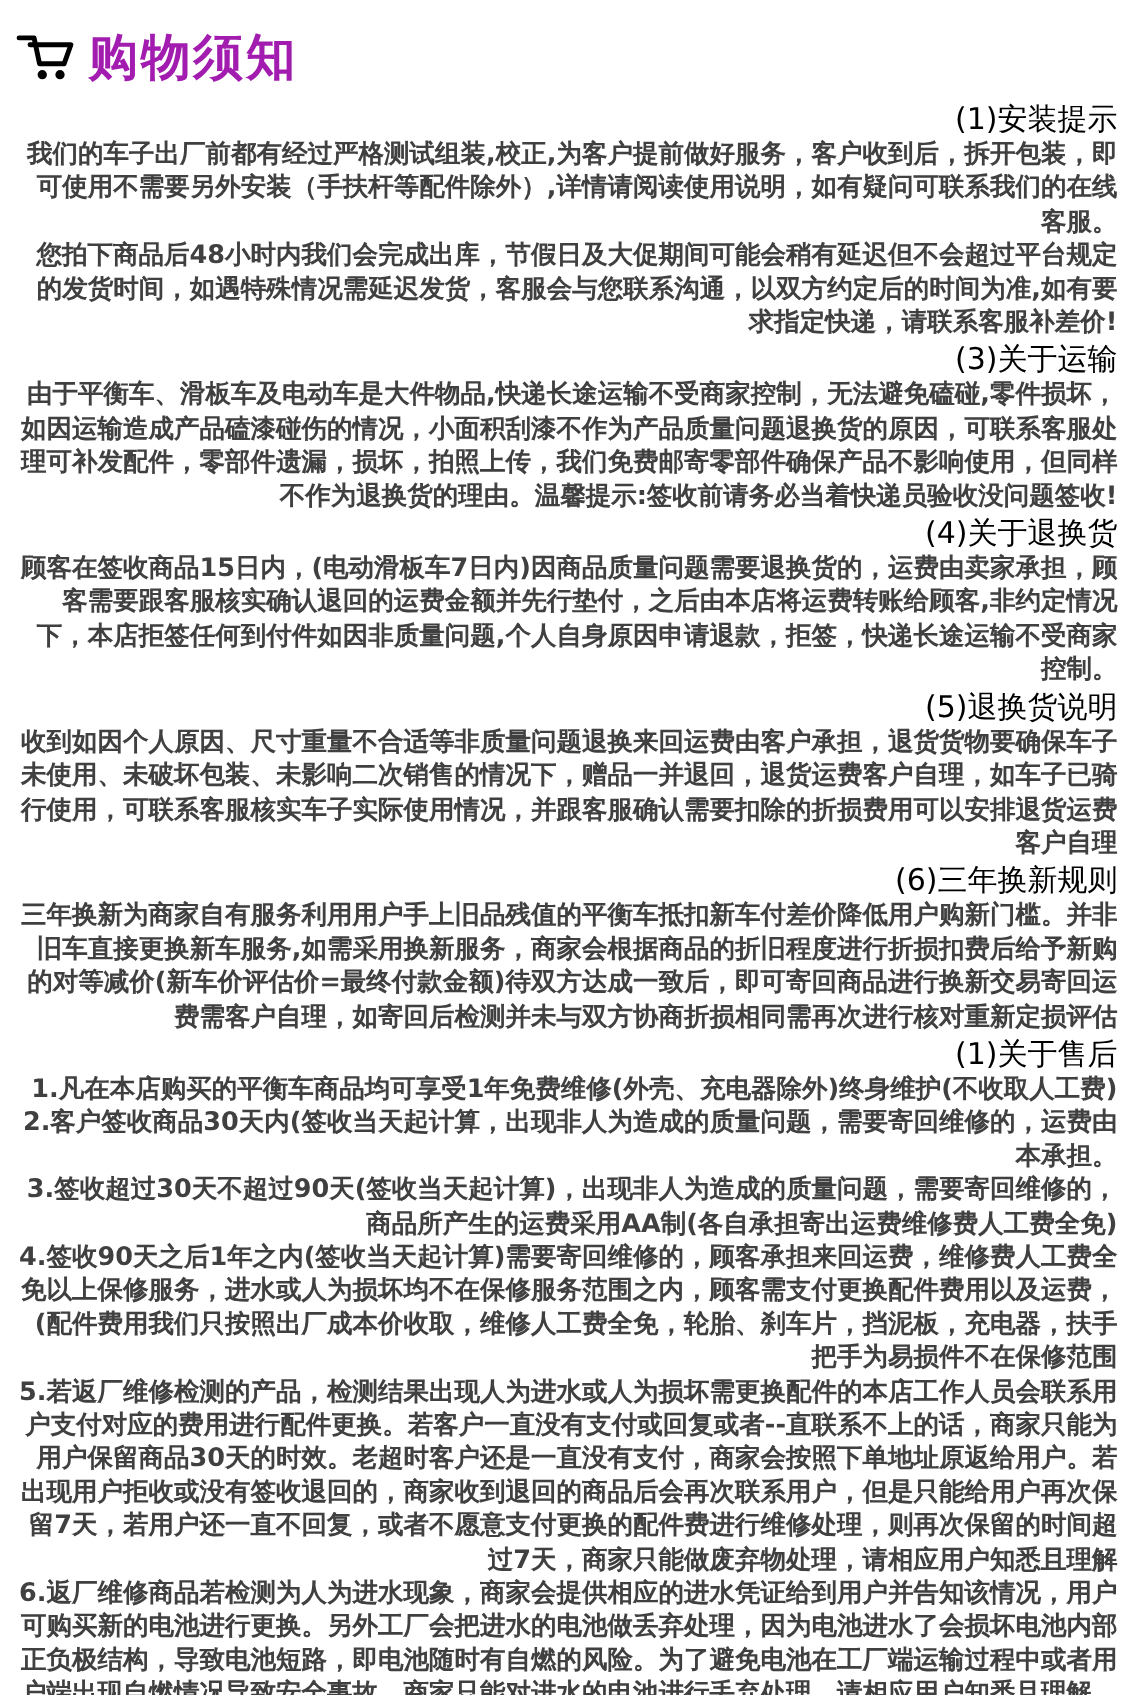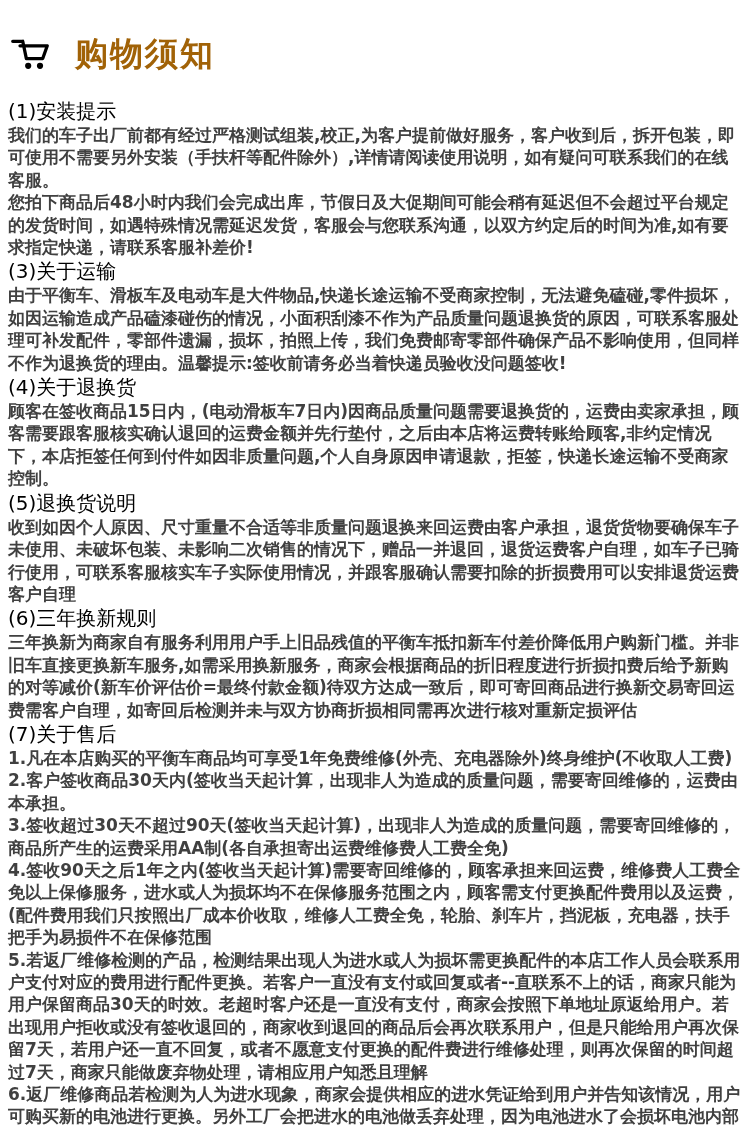--- a/index.html
+++ b/index.html
@@ -29,30 +29,31 @@
     height: 40px;
     display: inline-block;
     flex: 0 0 auto;
   }
   .cart-icon svg {
     width: 40px;
     height: 40px;
     display: block;
   }
   .page-title {
-    margin: 16px;
+    margin: 0;
     font-size: 33px;
     line-height: 40px;
     font-weight: 800;
     letter-spacing: 2px;
-    color: #a16207;
+    color: #a21caf;
   }
   section {
     margin: 0;
     padding: 0;
+    text-align: right;
   }
   .heading {
     margin: 0;
     font-size: 20px;
     line-height: 26px;
     font-weight: 400;
     color: #000000;
   }
   .para {
     margin: 0;
@@ -102,21 +103,21 @@
     <h2 class="heading">(5)退换货说明</h2>
     <p class="para">收到如因个人原因、尺寸重量不合适等非质量问题退换来回运费由客户承担，退货货物要确保车子未使用、未破坏包装、未影响二次销售的情况下，赠品一并退回，退货运费客户自理，如车子已骑行使用，可联系客服核实车子实际使用情况，并跟客服确认需要扣除的折损费用可以安排退货运费客户自理</p>
   </section>
 
   <section>
     <h2 class="heading">(6)三年换新规则</h2>
     <p class="para">三年换新为商家自有服务利用用户手上旧品残值的平衡车抵扣新车付差价降低用户购新门槛。并非旧车直接更换新车服务,如需采用换新服务，商家会根据商品的折旧程度进行折损扣费后给予新购的对等减价(新车价评估价=最终付款金额)待双方达成一致后，即可寄回商品进行换新交易寄回运费需客户自理，如寄回后检测并未与双方协商折损相同需再次进行核对重新定损评估</p>
   </section>
 
   <section>
-    <h2 class="heading">(7)关于售后</h2>
+    <h2 class="heading">(1)关于售后</h2>
     <p class="para">1.凡在本店购买的平衡车商品均可享受1年免费维修(外壳、充电器除外)终身维护(不收取人工费)</p>
     <p class="para">2.客户签收商品30天内(签收当天起计算，出现非人为造成的质量问题，需要寄回维修的，运费由本承担。</p>
     <p class="para">3.签收超过30天不超过90天(签收当天起计算)，出现非人为造成的质量问题，需要寄回维修的，商品所产生的运费采用AA制(各自承担寄出运费维修费人工费全免)</p>
     <p class="para">4.签收90天之后1年之内(签收当天起计算)需要寄回维修的，顾客承担来回运费，维修费人工费全免以上保修服务，进水或人为损坏均不在保修服务范围之内，顾客需支付更换配件费用以及运费，(配件费用我们只按照出厂成本价收取，维修人工费全免，轮胎、刹车片，挡泥板，充电器，扶手把手为易损件不在保修范围</p>
     <p class="para">5.若返厂维修检测的产品，检测结果出现人为进水或人为损坏需更换配件的本店工作人员会联系用户支付对应的费用进行配件更换。若客户一直没有支付或回复或者--直联系不上的话，商家只能为用户保留商品30天的时效。老超时客户还是一直没有支付，商家会按照下单地址原返给用户。若出现用户拒收或没有签收退回的，商家收到退回的商品后会再次联系用户，但是只能给用户再次保留7天，若用户还一直不回复，或者不愿意支付更换的配件费进行维修处理，则再次保留的时间超过7天，商家只能做废弃物处理，请相应用户知悉且理解</p>
     <p class="para">6.返厂维修商品若检测为人为进水现象，商家会提供相应的进水凭证给到用户并告知该情况，用户可购买新的电池进行更换。另外工厂会把进水的电池做丢弃处理，因为电池进水了会损坏电池内部正负极结构，导致电池短路，即电池随时有自燃的风险。为了避免电池在工厂端运输过程中或者用户端出现自燃情况导致安全事故，商家只能对进水的电池进行丢弃处理，请相应用户知悉且理解。</p>
 
   </section>
 
 </div>

